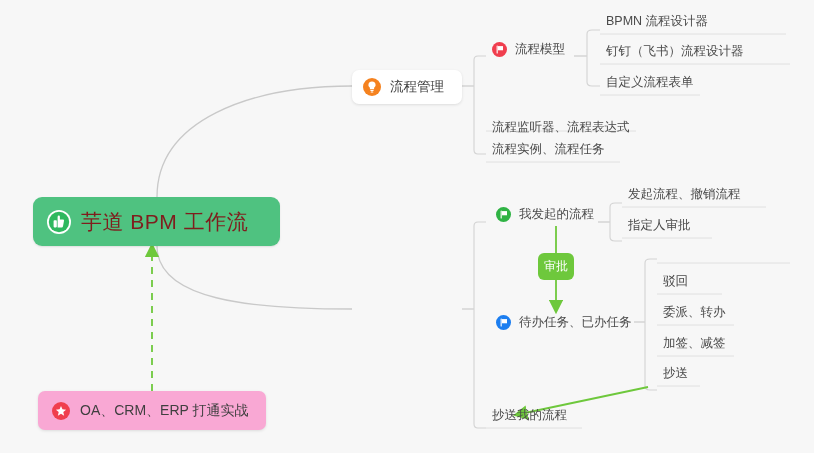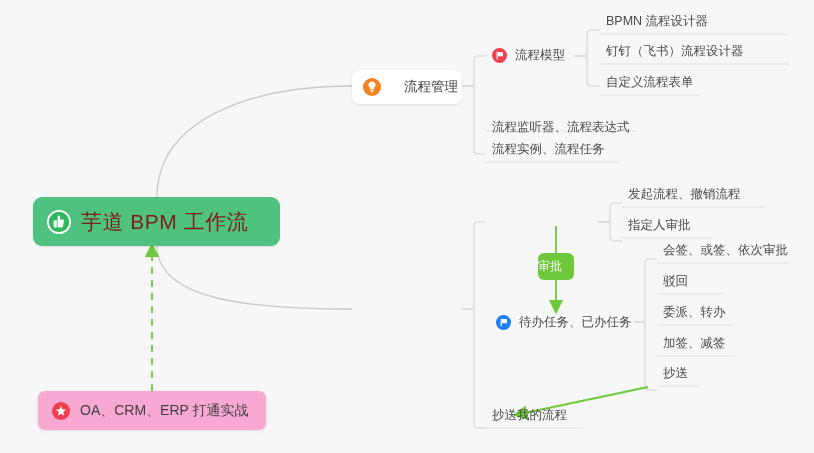--- a/index.html
+++ b/index.html
@@ -60,21 +60,21 @@
     box-shadow: 0 1px 3px rgba(0,0,0,0.11);
     display: flex;
     align-items: center;
     padding: 0 14px 0 11px;
     box-sizing: border-box;
     white-space: nowrap;
   }
   .branch-label {
     font-size: 13.5px;
     color: #3f3f3f;
-    margin-left: 23px;
+    margin-left: 9px;
   }
   #branch-process { left: 352px; top: 70px; width: 110px; }
   #branch-approve { left: 352px; top: 292px; width: 110px; }
 
   
   .item {
     position: absolute;
     font-size: 12.5px;
     color: #4a4a4a;
     white-space: nowrap;
@@ -118,20 +118,21 @@
   .tag-node {
     position: absolute;
     left: 538px;
     top: 253px;
     width: 36px;
     height: 27px;
     background: #6ec83c;
     border-radius: 6px;
     display: flex;
     align-items: center;
+    justify-content: center;
   }
   .tag-label {
     color: #ffffff;
     font-size: 12px;
     white-space: nowrap;
   }
 
   
   .cicon {
     display: inline-block;
@@ -220,21 +221,21 @@
         <circle cx="9" cy="9" r="9" fill="#f5821f"></circle>
         <path d="M9 3.4 A3.5 3.5 0 0 0 6.9 9.8 L6.9 11.2 L11.1 11.2 L11.1 9.8 A3.5 3.5 0 0 0 9 3.4 Z" fill="#ffffff"></path>
         <rect x="7.3" y="11.9" width="3.4" height="1.1" rx="0.5" fill="#ffffff"></rect>
         <rect x="7.7" y="13.5" width="2.6" height="1.0" rx="0.5" fill="#ffffff"></rect>
       </svg>
     </span>
     <span class="branch-label">流程管理</span>
   </div>
 
 
-  <div class="item item-icon-row" style="left:486px; top:44px;justify-content:center;">
+  <div class="item item-icon-row" style="left:486px; top:38px;justify-content:center;">
     <span class="cicon cicon-sm">
       <svg width="15" height="15" viewBox="0 0 15 15">
         <circle cx="7.5" cy="7.5" r="7.5" fill="#f03e4e"></circle>
         <rect x="4.6" y="3.6" width="1.15" height="7.8" rx="0.5" fill="#ffffff"></rect>
         <path d="M6.0 4.1 L11.0 4.1 L11.0 8.3 L6.0 8.3 Z" fill="#ffffff"></path>
       </svg>
     </span>
     <span class="item-text">流程模型</span>
   </div>
 
@@ -249,20 +250,30 @@
   <div class="item" style="left:486px; top:140px;">
     <span class="item-text">流程实例、流程任务</span>
   </div>
   <div class="item" style="left:600px; top:42px;">
     <span class="item-text">钉钉（飞书）流程设计器</span>
   </div>
   <div class="item" style="left:600px; top:73px;">
     <span class="item-text">自定义流程表单</span>
   </div>
 
+  <div class="item item-icon-row" style="left:490px; top:203px;">
+    <span class="cicon cicon-sm">
+      <svg width="15" height="15" viewBox="0 0 15 15">
+        <circle cx="7.5" cy="7.5" r="7.5" fill="#2fb344"></circle>
+        <rect x="4.6" y="3.6" width="1.15" height="7.8" rx="0.5" fill="#ffffff"></rect>
+        <path d="M6.0 4.1 L11.0 4.1 L11.0 8.3 L6.0 8.3 Z" fill="#ffffff"></path>
+      </svg>
+    </span>
+    <span class="item-text">我发起的流程</span>
+  </div>
 
   <div class="item item-icon-row" style="left:490px; top:311px;">
     <span class="cicon cicon-sm">
       <svg width="15" height="15" viewBox="0 0 15 15">
         <circle cx="7.5" cy="7.5" r="7.5" fill="#1c7ef0"></circle>
         <rect x="4.6" y="3.6" width="1.15" height="7.8" rx="0.5" fill="#ffffff"></rect>
         <path d="M6.0 4.1 L11.0 4.1 L11.0 8.3 L6.0 8.3 Z" fill="#ffffff"></path>
       </svg>
     </span>
     <span class="item-text">待办任务、已办任务</span>
@@ -272,23 +283,20 @@
     <span class="item-text">抄送我的流程</span>
   </div>
 
   <div class="item" style="left:622px; top:185px;">
     <span class="item-text">发起流程、撤销流程</span>
   </div>
   <div class="item" style="left:622px; top:216px;">
     <span class="item-text">指定人审批</span>
   </div>
 
-  <div class="item" style="left:657px; top:241px;">
-    <span class="item-text">会签、或签、依次审批</span>
-  </div>
   <div class="item" style="left:657px; top:272px;text-align:center;">
     <span class="item-text">驳回</span>
   </div>
   <div class="item" style="left:657px; top:303px;">
     <span class="item-text">委派、转办</span>
   </div>
   <div class="item" style="left:657px; top:334px;text-align:right;">
     <span class="item-text">加签、减签</span>
   </div>
   <div class="item" style="left:657px; top:364px;">

